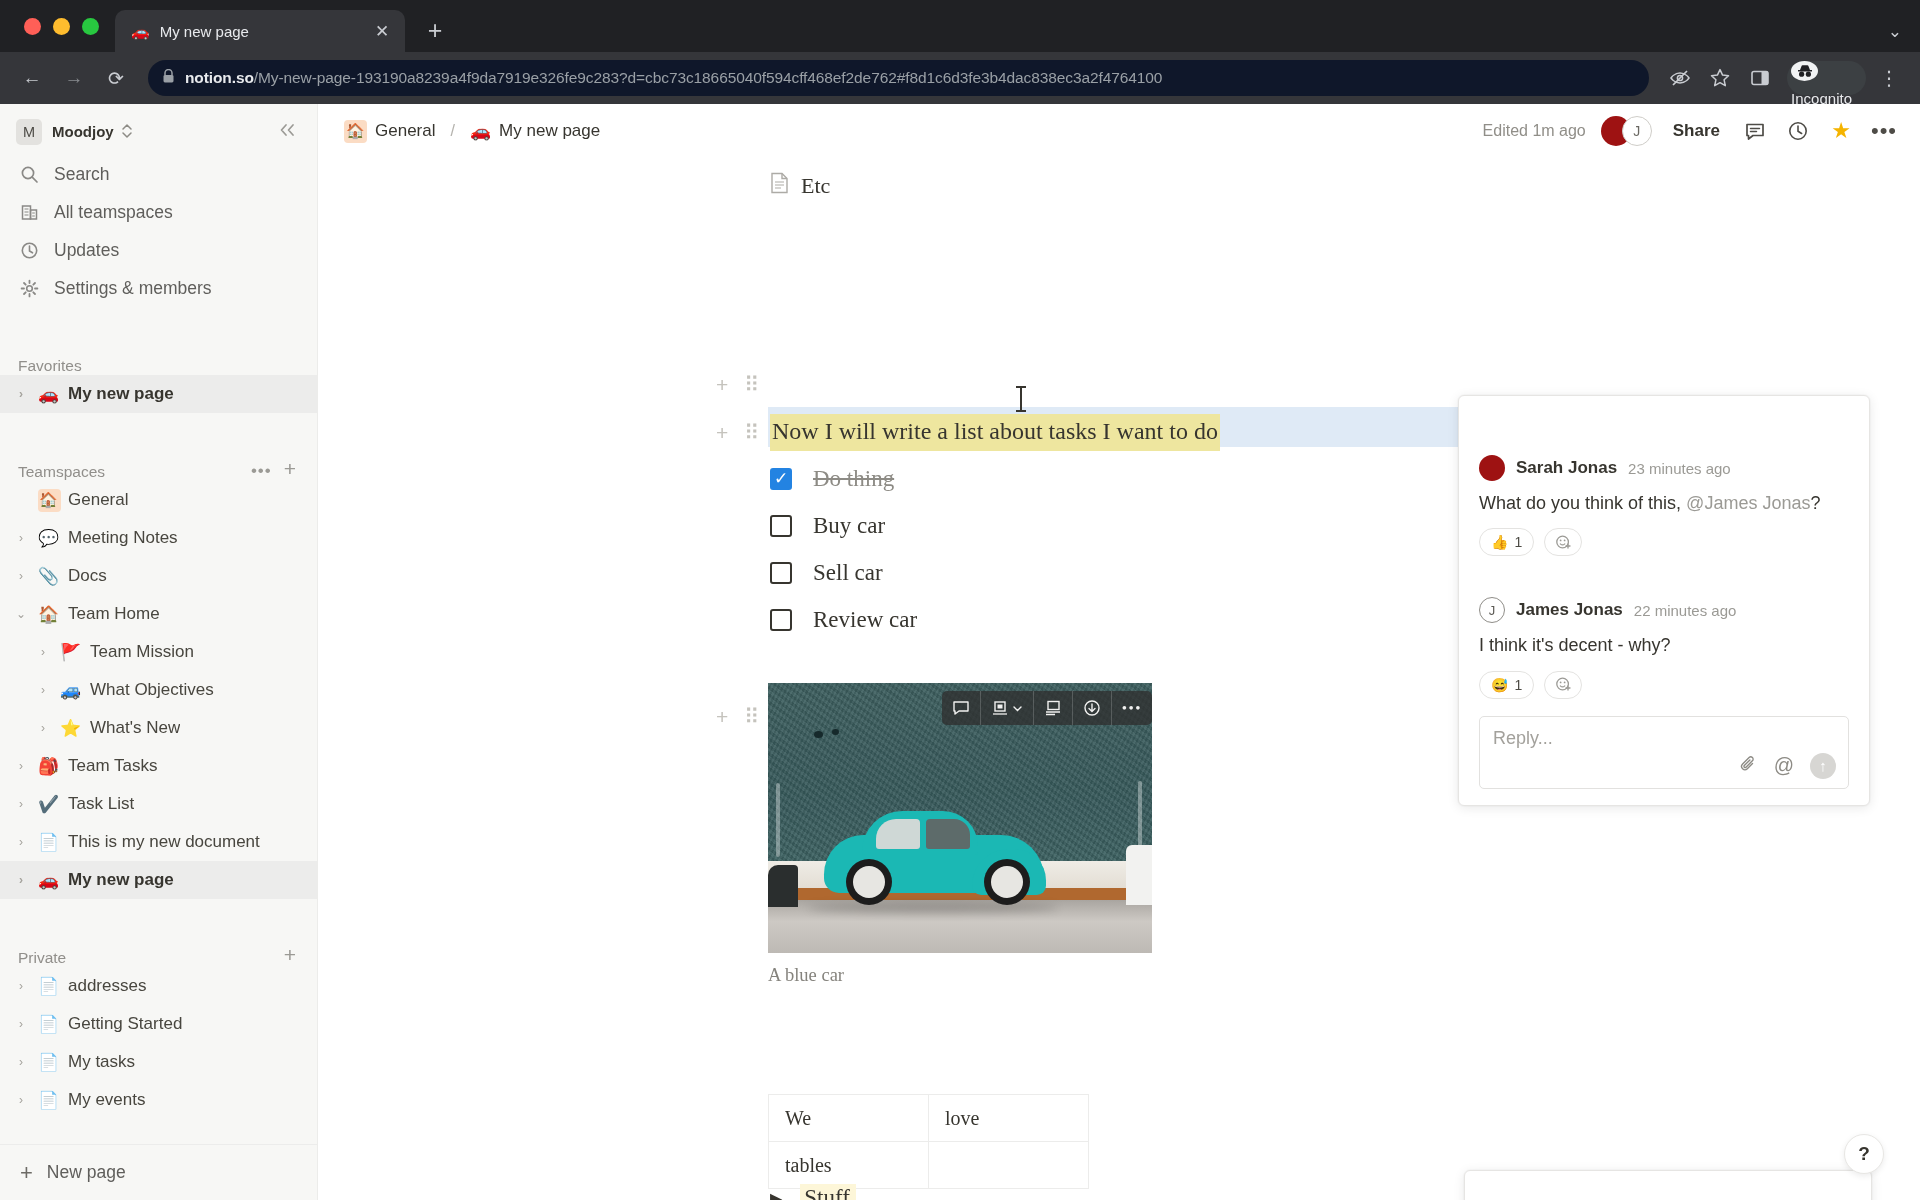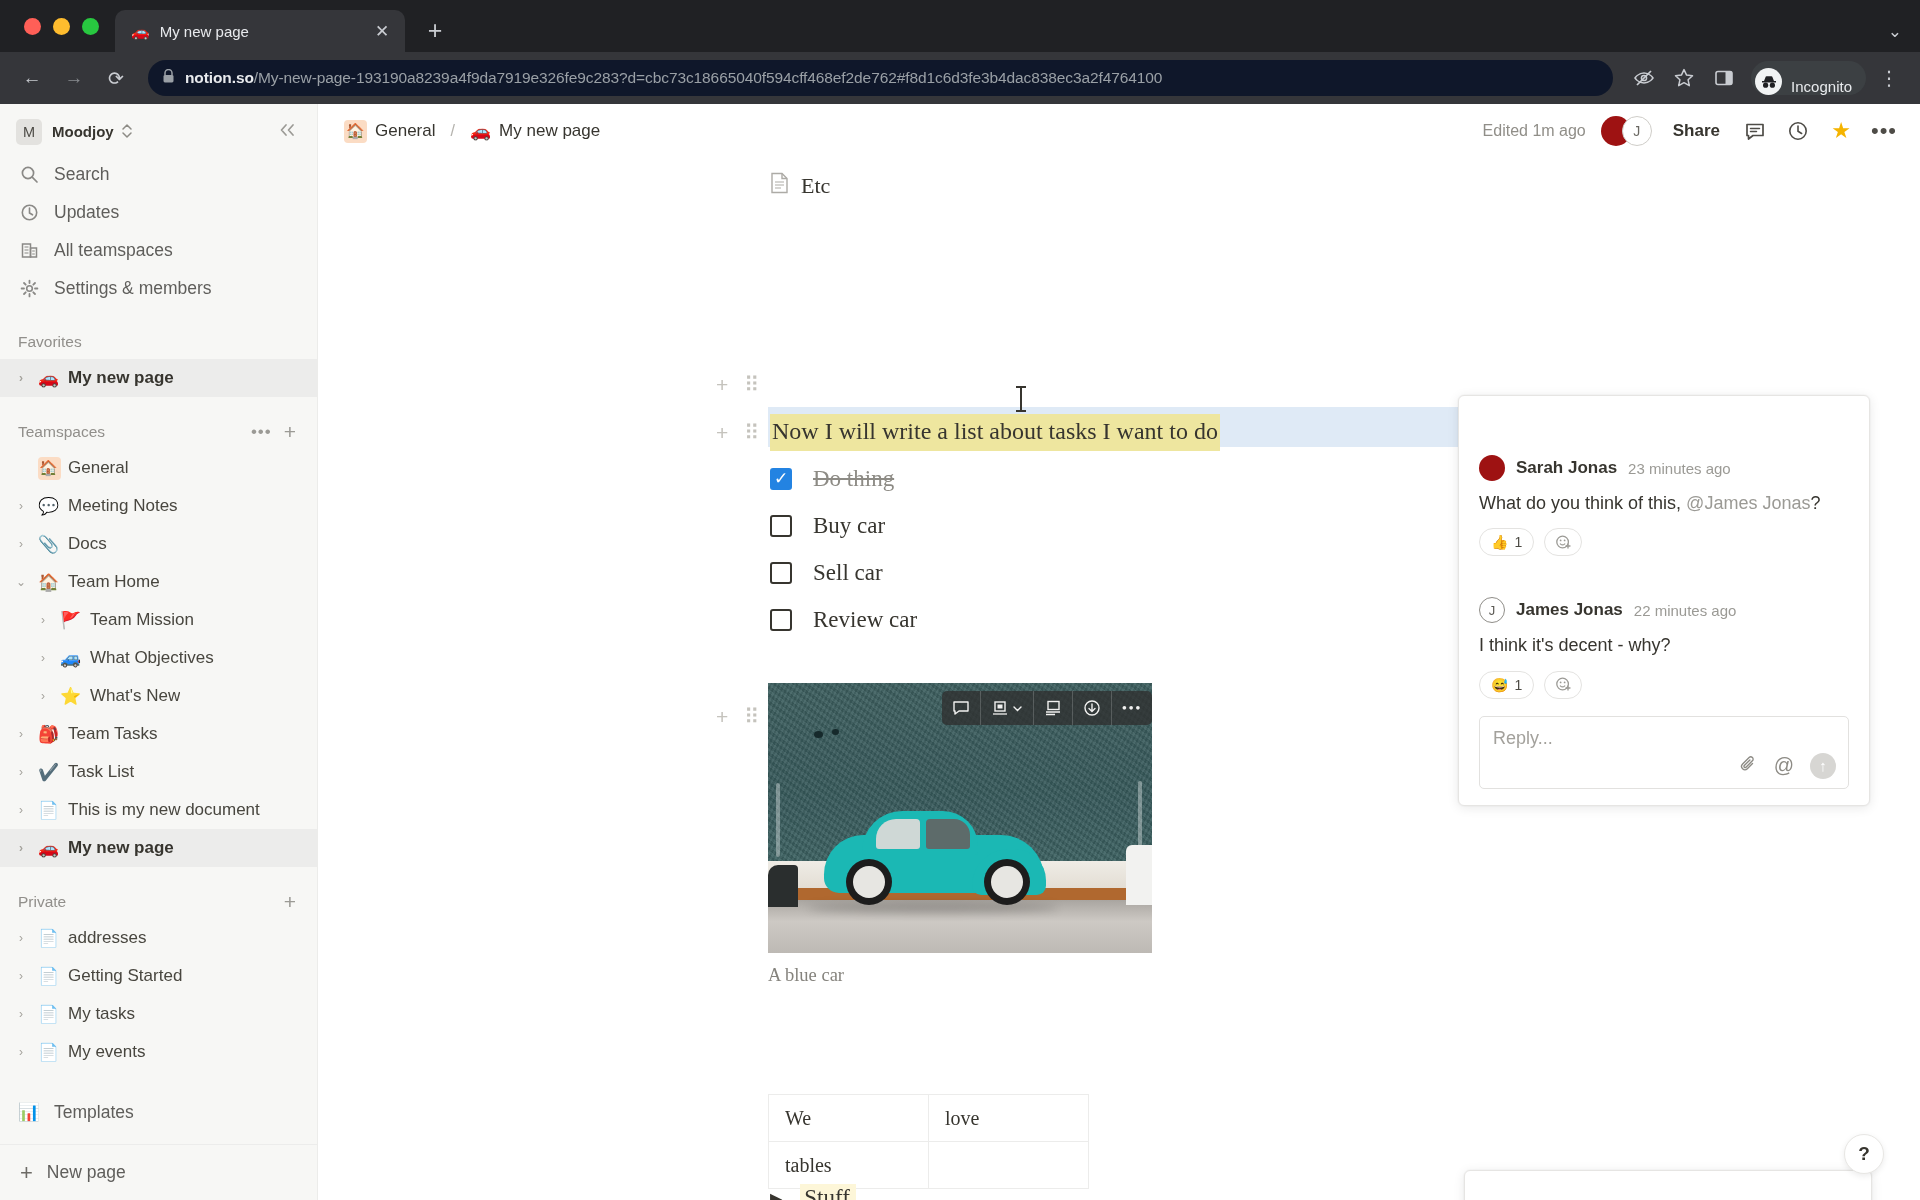--- a/index.html
+++ b/index.html
@@ -35,22 +35,22 @@
   .omnibox {
     flex:1; height:36px; background:#0f172a; border-radius:18px; display:flex; align-items:center;
     padding:0 14px; gap:10px; margin:0 8px; min-width:0;
   }
   .lock { color:#9aa0a6; font-size:13px; flex:0 0 auto; }
   .url { font-size:15.5px; white-space:nowrap; overflow:hidden; text-overflow:ellipsis; letter-spacing:-0.1px; }
   .url .host { color:#e8eaed; font-weight:700; }
   .url .rest { color:#9aa0a6; }
   .tb-icon { width:34px; height:34px; display:flex; align-items:center; justify-content:center; color:#c9ccd1; }
   .incognito-pill {
-    display:flex; align-items:flex-end; gap:9px; background:#3c4043; border-radius:17px;
-    height:34px; padding:0 14px 0 4px; margin-left:4px;
+    display:flex; align-items:flex-start; gap:9px; background:#3c4043; border-radius:17px;
+    height:34px; padding:0 14px 0 4px; margin-left:4px;flex-direction:column;
   }
   .incog-circle { width:27px; height:27px; border-radius:50%; background:#f1f3f4; display:flex; align-items:center; justify-content:center; }
   .incog-label { color:#e8eaed; font-size:15px; font-weight:500; }
 
   
   .app { position:absolute; top:104px; left:0; width:1920px; height:1096px; background:#ffffff; display:flex; }
 
   
   .sidebar {
     width:318px; flex:0 0 318px; background:#f7f7f5; position:relative;
@@ -59,21 +59,21 @@
   .sb-scroll { flex:1; overflow:hidden; padding-bottom:4px; }
   .ws-header { display:flex; align-items:center; padding:14px 14px 10px 16px; gap:10px; }
   .ws-badge { width:26px; height:26px; border-radius:5px; background:#e3e2df; color:#4c4a45; font-size:14.5px; display:flex; align-items:center; justify-content:center; font-weight:500; }
   .ws-name { font-size:15px; font-weight:700; color:#37352f; }
   .ws-chev { color:#8d8b85; font-size:13px; margin-left:-3px; line-height:1;}
   .ws-collapse { margin-left:auto; color:#9b9a95; font-size:20px; padding:2px 6px; }
 
   .sb-item { display:flex; align-items:center; gap:14px; height:38px; padding:0 14px 0 18px; color:#5f5e5b; font-size:17.5px; }
   .sb-item .ico { width:22px; display:flex; align-items:center; justify-content:center; color:#8a8986; flex:0 0 22px;}
 
-  .sb-section { display:flex; align-items:center; padding:0 14px 0 18px; height:34px; margin-top:18px; }
+  .sb-section { display:flex; align-items:flex-end; padding:0 14px 0 18px; height:34px; margin-top:34px; }
   .sb-section-label { font-size:15.5px; color:#918f8b; font-weight:500; flex:1; }
   .sb-section-act { color:#9b9a95; font-size:17px; padding:0 6px; letter-spacing:1px; }
 
   .page-row { display:flex; align-items:center; height:38px; padding:0 10px 0 12px; gap:7px; color:#48463f; font-size:17px; }
   .page-row.indent1 { padding-left:34px; }
   .page-row.active { background:#ececeb; font-weight:700; color:#37352f; }
   .page-row .twist { width:18px; flex:0 0 18px; color:#a5a39d; font-size:12px; display:flex; align-items:center; justify-content:center; }
   .page-row .pico { width:24px; flex:0 0 24px; display:flex; align-items:center; justify-content:center; font-size:17px; color:#b5b3ad;}
   .page-row .ptext { white-space:nowrap; overflow:hidden; text-overflow:ellipsis; }
   .home-chip { background:#fbdcc4; border-radius:4px; width:23px; height:23px; display:flex; align-items:center; justify-content:center; font-size:15px;}
@@ -286,35 +286,35 @@
             <svg width="19" height="19" viewBox="0 0 19 19">
                 <circle cx="8" cy="8" r="5.6" fill="none" stroke="#8a8986" stroke-width="1.7"></circle>
                 <path d="M12.2 12.2L17 17" stroke="#8a8986" stroke-width="1.7" stroke-linecap="round"></path>
               </svg>
           </span>
           <span>Search</span>
         </div>
         <div class="sb-item">
           <span class="ico">
             <svg width="19" height="19" viewBox="0 0 19 19">
-                <circle cx="9.5" cy="9.5" r="7.2" fill="none" stroke="#8a8986" stroke-width="1.6"></circle>
-                <path d="M9.5 5v5l3 1.8" stroke="#8a8986" stroke-width="1.6" fill="none" stroke-linecap="round"></path>
-              </svg>
-          </span>
-          <span>Updates</span>
+                <rect x="2.5" y="3" width="8" height="13" fill="none" stroke="#8a8986" stroke-width="1.5"></rect>
+                <rect x="10.5" y="7" width="6" height="9" fill="none" stroke="#8a8986" stroke-width="1.5"></rect>
+                <path d="M4.5 6h4M4.5 9h4M4.5 12h4M12.2 10h2.6M12.2 13h2.6" stroke="#8a8986" stroke-width="1.2"></path>
+              </svg>
+          </span>
+          <span>All teamspaces</span>
         </div>
         <div class="sb-item">
           <span class="ico">
             <svg width="19" height="19" viewBox="0 0 19 19">
-                <rect x="2.5" y="3" width="8" height="13" fill="none" stroke="#8a8986" stroke-width="1.5"></rect>
-                <rect x="10.5" y="7" width="6" height="9" fill="none" stroke="#8a8986" stroke-width="1.5"></rect>
-                <path d="M4.5 6h4M4.5 9h4M4.5 12h4M12.2 10h2.6M12.2 13h2.6" stroke="#8a8986" stroke-width="1.2"></path>
-              </svg>
-          </span>
-          <span>All teamspaces</span>
+                <circle cx="9.5" cy="9.5" r="7.2" fill="none" stroke="#8a8986" stroke-width="1.6"></circle>
+                <path d="M9.5 5v5l3 1.8" stroke="#8a8986" stroke-width="1.6" fill="none" stroke-linecap="round"></path>
+              </svg>
+          </span>
+          <span>Updates</span>
         </div>
         <div class="sb-item">
           <span class="ico">
             <svg width="19" height="19" viewBox="0 0 19 19">
                 <circle cx="9.5" cy="9.5" r="2.8" fill="none" stroke="#8a8986" stroke-width="1.6"></circle>
                 <path d="M9.5 1.6v2.4M9.5 15v2.4M1.6 9.5H4M15 9.5h2.4M4 4l1.7 1.7M13.3 13.3L15 15M15 4l-1.7 1.7M5.7 13.3L4 15" stroke="#8a8986" stroke-width="1.8" stroke-linecap="round"></path>
               </svg>
           </span>
           <span>Settings &amp; members</span>
         </div>

